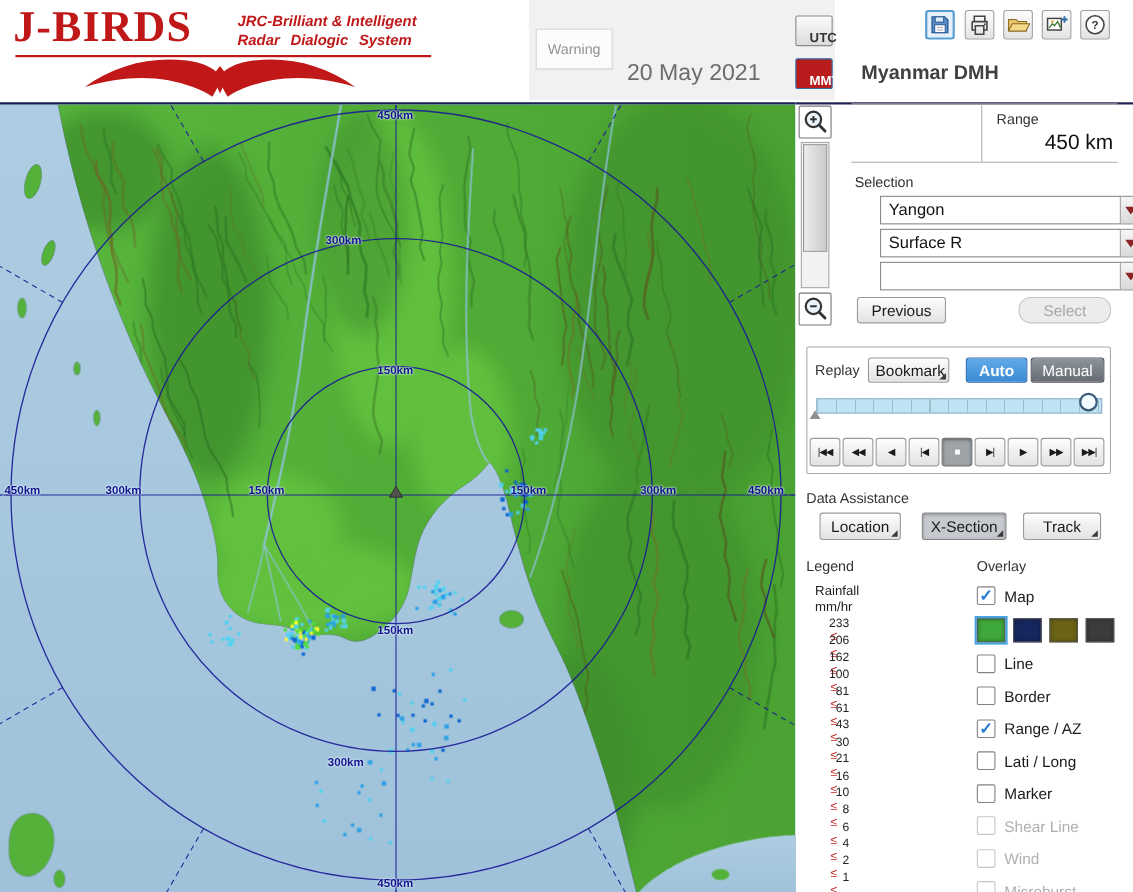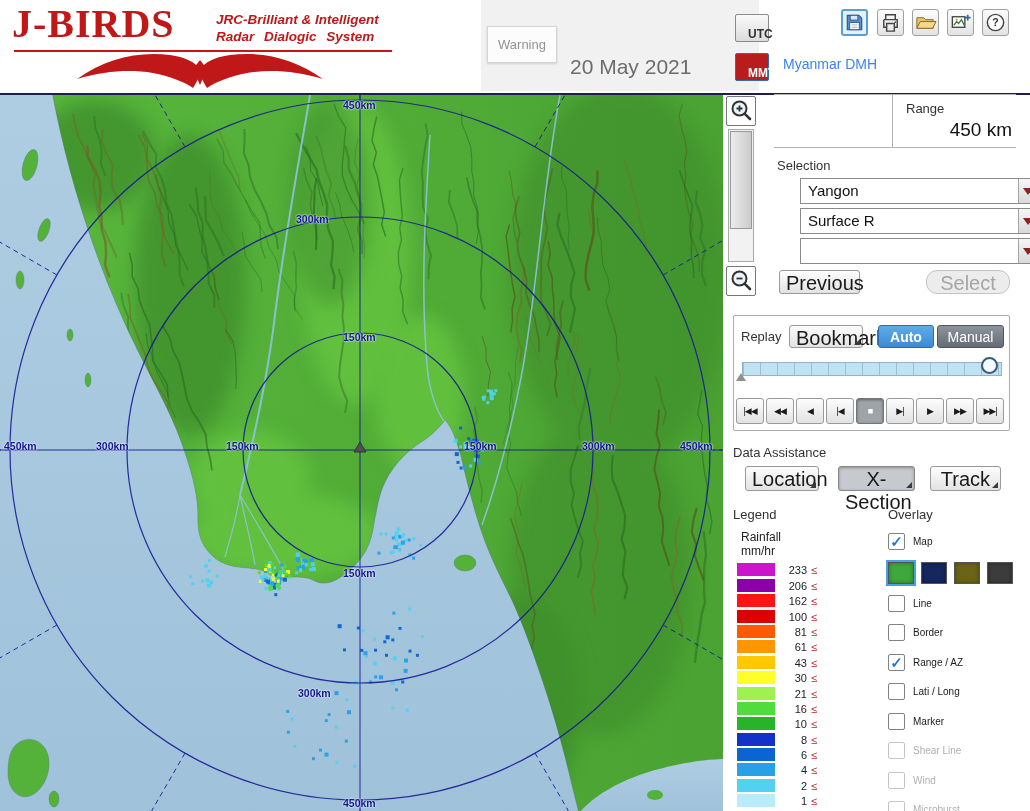--- a/index.html
+++ b/index.html
@@ -9,50 +9,50 @@
   .header{position:absolute;left:0;top:0;width:1030px;height:93px;background:#fff;}
   .time-bg{position:absolute;left:481px;top:0;width:278px;height:91px;background:#F1F1F1;}
   .logo-text{position:absolute;left:12px;top:0px;font-family:"Liberation Serif",serif;font-weight:bold;font-size:40px;color:#C01818;letter-spacing:1px;}
   .tagline{position:absolute;left:216px;top:11px;color:#C01818;font-weight:bold;font-style:italic;font-size:13.5px;line-height:17px;}
   .tagline .t2{word-spacing:6px;}
   .logo-line{position:absolute;left:14px;top:50px;width:378px;height:2px;background:#C01818;}
   .eagle{position:absolute;left:75px;top:45px;}
   .warning-btn{position:absolute;left:487px;top:26px;width:70px;height:37px;background:#FCFCFC;border:1px solid #D4D4D4;box-shadow:0 1px 2px rgba(0,0,0,.15);color:#929292;font-size:13px;}
   .clock{position:absolute;left:569px;top:4px;font-size:38px;color:#5C5C5C;letter-spacing:1px;}
   .date{position:absolute;left:570px;top:55px;font-size:21px;color:#6C6C6C;}
-  .tz-btn{position:absolute;width:34px;height:28px;font-size:12px;font-weight:bold;border:1px solid #8A8A8A;border-radius:2px;padding:12px;margin-left:12px;}
+  .tz-btn{position:absolute;width:34px;height:28px;font-size:12px;font-weight:bold;border:1px solid #8A8A8A;border-radius:2px;padding:12px;}
   .tz-utc{left:723px;top:14px;background:linear-gradient(#FAFAFA,#DCDCDC);color:#333;}
   .tz-mmt{left:723px;top:53px;background:#b91c1c;color:#fff;border-color:#2F6FAE;}
   .toolbar-btn{position:absolute;top:9px;width:27px;height:27px;border:1px solid #A0A0A0;border-radius:3px;background:linear-gradient(#FCFCFC,#E3E3E3);padding:0;}
   .toolbar-btn svg{display:block;margin:auto;}
   .tb-save{left:841px;border:2px solid #5A9FD4;background:#E4F0FA;}
   .tb-print{left:877px;}.tb-open{left:912px;}.tb-add{left:947px;}.tb-help{left:982px;}
   
   .map{position:absolute;left:0;top:93px;width:723px;height:718px;overflow:hidden;border-top:2px solid #1E1E50;background:#A7C7DD;}
   .map svg{display:block;}
   .ring-label{position:absolute;font-size:10.5px;font-weight:bold;color:#14148C;text-shadow:0 0 2px rgba(230,245,255,.9),0 0 2px rgba(230,245,255,.9);white-space:nowrap;}
   .right-bg{position:absolute;left:723px;top:93px;width:307px;height:718px;background:#fff;border-top:2px solid #1E1E50;}
   
   .zoom-btn{position:absolute;left:726px;width:30px;height:30px;background:#FFF;border:1px solid #777;border-radius:2px;padding:0;}
   .zoom-in{top:96px;}.zoom-out{top:266px;}
   .map-scroll{position:absolute;left:728px;top:129px;width:26px;height:133px;background:#F2F2F2;border:1px solid #AAA;box-sizing:border-box;}
   .map-thumb{position:absolute;left:1px;top:1px;width:22px;height:98px;background:linear-gradient(90deg,#ECECEC,#CBCBCB);border:1px solid #999;box-sizing:border-box;}
   
-  .station-title{position:absolute;left:783px;top:56px;font-size:14px;color:#3b82f6;}
+  .station-title{position:absolute;left:783px;top:56px;font-size:18px;color:#404040;font-weight:bold;}
   .range-box{position:absolute;left:774px;top:94px;width:242px;height:52px;border-top:1px solid #B4B4B4;border-bottom:1px solid #B4B4B4;}
   .range-box .vline{position:absolute;left:118px;top:0;height:100%;border-left:1px solid #B4B4B4;}
   .range-label{position:absolute;left:132px;top:6px;font-size:13px;color:#333;}
   .range-value{position:absolute;right:4px;top:24px;font-size:19px;color:#111;margin-left:36px;}
   .sel-label{position:absolute;left:777px;top:158px;font-size:13px;color:#333;}
   .combo{position:absolute;left:776px;width:240px;height:26px;display:flex;border:1px solid #8A8A8A;background:#fff;box-sizing:border-box;margin-left:24px;}
   .combo .val{flex:1;font-size:15px;color:#111;padding:3px 0 0 7px;overflow:hidden;}
   .combo .dd{width:20px;background:linear-gradient(#F6F6F6,#D9D9D9);border-left:1px solid #A5A5A5;position:relative;}
   .combo .dd::after{content:'';position:absolute;left:4px;top:9px;border:5px solid transparent;border-top:7px solid #8B2525;}
   .c1{top:178px;}.c2{top:208px;}.c3{top:238px;}
-  .btn{background:linear-gradient(#FDFDFD,#E2E2E2);border:1px solid #9A9A9A;border-radius:3px;font-size:20px;color:#1A1A1A;font-family:"Liberation Sans",sans-serif;}
+  .btn{background:linear-gradient(#FDFDFD,#E2E2E2);border:1px solid #9A9A9A;border-radius:3px;font-size:14px;color:#1A1A1A;font-family:"Liberation Sans",sans-serif;}
   .btn.disabled{background:#ECECEC;color:#A6A6A6;border-color:#C4C4C4;}
   .prev-btn{position:absolute;left:779px;top:270px;width:81px;height:24px;}
   .select-btn{position:absolute;left:926px;top:270px;width:84px;height:24px;border-radius:11px;}
   .corner{position:relative;}
   .corner::after{content:'';position:absolute;right:2px;bottom:2px;border-left:6px solid transparent;border-bottom:6px solid #3A3A3A;}
   
   .replay-box{position:absolute;left:733px;top:315px;width:275px;height:114px;border:1px solid #ABABAB;border-radius:2px;}
   .replay-label{position:absolute;left:7px;top:13px;font-size:13px;color:#333;}
   .bookmark-btn{position:absolute;left:55px;top:9px;width:74px;height:23px;}
   .auto-btn{position:absolute;left:144px;top:9px;width:56px;height:23px;background:linear-gradient(#5FABE8,#3D8AD4);color:#fff;border:1px solid #2A6CB0;border-radius:3px;font-size:14px;font-weight:bold;}
@@ -66,29 +66,29 @@
   
   .da-label{position:absolute;left:733px;top:445px;font-size:13px;color:#333;}
   .loc-btn{position:absolute;left:745px;top:466px;width:74px;height:25px;}
   .xsec-btn{position:absolute;left:838px;top:466px;width:77px;height:25px;background:#C6CACE;border:1px solid #888;box-shadow:inset 0 1px 3px rgba(0,0,0,.3);}
   .track-btn{position:absolute;left:930px;top:466px;width:71px;height:25px;}
   
   .legend-title{position:absolute;left:733px;top:507px;font-size:13px;color:#333;}
   .overlay-title{position:absolute;left:888px;top:507px;font-size:13px;color:#333;}
   .legend-unit{position:absolute;left:741px;top:530px;font-size:12px;color:#222;line-height:14px;}
   .legend-rows{position:absolute;left:737px;top:561px;}
-  .lg-row{display:flex;align-items:flex-end;height:15.4px;}
+  .lg-row{display:flex;align-items:center;height:15.4px;flex-direction:column;}
   .lg-sw{width:38px;height:13px;}
   .lg-val{width:28px;text-align:right;font-size:11px;color:#222;margin-left:4px;}
   .lg-lte{font-size:11px;color:#C42020;margin-left:4px;}
   
   .overlay-list{position:absolute;left:888px;top:527px;width:142px;}
   .ov-row{display:flex;align-items:center;height:29.5px;}
   .ov-cb{width:17px;height:17px;border:1px solid #828282;background:#fff;border-radius:2px;font-size:15px;line-height:15px;text-align:center;color:#2478D2;font-weight:bold;box-sizing:border-box;flex:none;}
-  .ov-lb{margin-left:8px;font-size:10px;color:#1A1A1A;white-space:nowrap;}
+  .ov-lb{margin-left:8px;font-size:14px;color:#1A1A1A;white-space:nowrap;}
   .ov-row.dis .ov-cb{border-color:#C6C6C6;}
   .ov-row.dis .ov-lb{color:#B0B0B0;}
   .ov-swrow{display:flex;align-items:center;height:32px;gap:7px;}
   .ov-sw{width:26px;height:22px;border:1px solid #555;box-sizing:border-box;box-shadow:inset 0 0 4px rgba(0,0,0,.35);}
   .ov-sw.sel{outline:2px solid #49A0DE;}
 </style>
 </head>
 <body>
 
 <div class="app">

